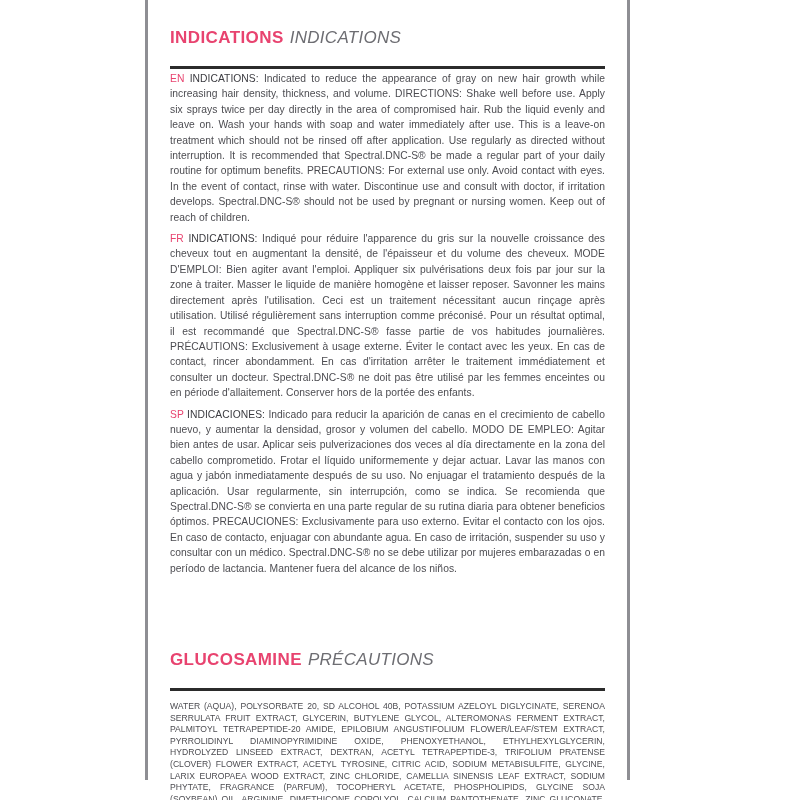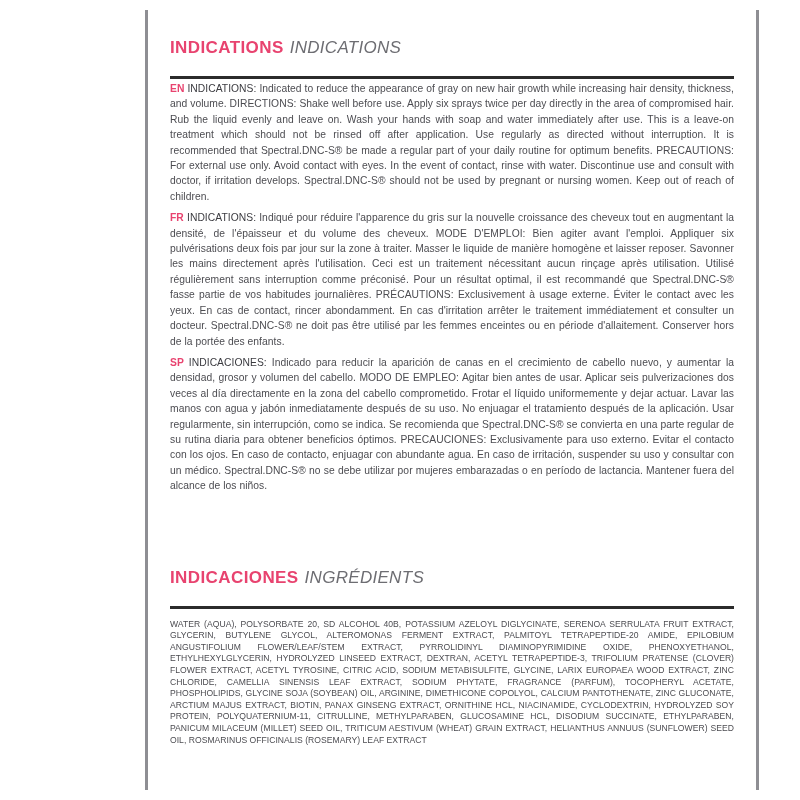--- a/index.html
+++ b/index.html
@@ -16,22 +16,22 @@
   .page {
     position: relative;
     width: 800px;
     height: 800px;
     background: #ffffff;
     box-sizing: border-box;
   }
   .label-card {
     position: absolute;
     left: 145px;
-    top: 10px;
-    width: 614px;
+    top: 0;
+    width: 485px;
     height: 780px;
     background: #ffffff;
     border-left: 3px solid #8e8e93;
     border-right: 3px solid #8e8e93;
     box-sizing: border-box;
     padding: 0 22px;
   }
   .section {
     margin: 0;
   }
@@ -65,21 +65,21 @@
   .para {
     color: #4c4c51;
     font-size: 10.3px;
     line-height: 15.4px;
     text-align: justify;
     margin: 0 0 6px 0;
     letter-spacing: 0.05px;
   }
   .para .lang {
     color: #e8436f;
-    font-weight: bold;
+    font-weight: normal;
   }
   .para .lead {
     font-weight: normal;
     color: #3b3b40;
   }
   .ing-block {
     color: #4c4c51;
     font-size: 8.6px;
     line-height: 11.6px;
     text-align: justify;
@@ -115,21 +115,21 @@
       <p class="para">
         <span class="lang">SP</span>
         <span class="lead">INDICACIONES:</span><span> Indicado para reducir la aparición de canas en el crecimiento de cabello nuevo, y aumentar la densidad, grosor y volumen del cabello. MODO DE EMPLEO: Agitar bien antes de usar. Aplicar seis pulverizaciones dos veces al día directamente en la zona del cabello comprometido. Frotar el líquido uniformemente y dejar actuar. Lavar las manos con agua y jabón inmediatamente después de su uso. No enjuagar el tratamiento después de la aplicación. Usar regularmente, sin interrupción, como se indica. Se recomienda que Spectral.DNC-S® se convierta en una parte regular de su rutina diaria para obtener beneficios óptimos. PRECAUCIONES: Exclusivamente para uso externo. Evitar el contacto con los ojos. En caso de contacto, enjuagar con abundante agua. En caso de irritación, suspender su uso y consultar con un médico. Spectral.DNC-S® no se debe utilizar por mujeres embarazadas o en período de lactancia. Mantener fuera del alcance de los niños.</span>
       </p>
     </div>
 
     <div class="spacer-lg"></div>
 
     <div class="section">
       <div class="section-head">
-        <span class="h-en">INDICACIONES</span><span class="h-fr">INGRÉDIENTS</span>
+        <span class="h-en">GLUCOSAMINE</span><span class="h-fr">PRÉCAUTIONS</span>
       </div>
       <div class="rule top-rule"></div>
 
       <div class="ing-block">WATER (AQUA), POLYSORBATE 20, SD ALCOHOL 40B, POTASSIUM AZELOYL DIGLYCINATE, SERENOA SERRULATA FRUIT EXTRACT, GLYCERIN, BUTYLENE GLYCOL, ALTEROMONAS FERMENT EXTRACT, PALMITOYL TETRAPEPTIDE-20 AMIDE, EPILOBIUM ANGUSTIFOLIUM FLOWER/LEAF/STEM EXTRACT, PYRROLIDINYL DIAMINOPYRIMIDINE OXIDE, PHENOXYETHANOL, ETHYLHEXYLGLYCERIN, HYDROLYZED LINSEED EXTRACT, DEXTRAN, ACETYL TETRAPEPTIDE-3, TRIFOLIUM PRATENSE (CLOVER) FLOWER EXTRACT, ACETYL TYROSINE, CITRIC ACID, SODIUM METABISULFITE, GLYCINE, LARIX EUROPAEA WOOD EXTRACT, ZINC CHLORIDE, CAMELLIA SINENSIS LEAF EXTRACT, SODIUM PHYTATE, FRAGRANCE (PARFUM), TOCOPHERYL ACETATE, PHOSPHOLIPIDS, GLYCINE SOJA (SOYBEAN) OIL, ARGININE, DIMETHICONE COPOLYOL, CALCIUM PANTOTHENATE, ZINC GLUCONATE, ARCTIUM MAJUS EXTRACT, BIOTIN, PANAX GINSENG EXTRACT, ORNITHINE HCL, NIACINAMIDE, CYCLODEXTRIN, HYDROLYZED SOY PROTEIN, POLYQUATERNIUM-11, CITRULLINE, METHYLPARABEN, GLUCOSAMINE HCL, DISODIUM SUCCINATE, ETHYLPARABEN, PANICUM MILACEUM (MILLET) SEED OIL, TRITICUM AESTIVUM (WHEAT) GRAIN EXTRACT, HELIANTHUS ANNUUS (SUNFLOWER) SEED OIL, ROSMARINUS OFFICINALIS (ROSEMARY) LEAF EXTRACT</div>
     </div>
 
   </div>
 </div>
 
 </body></html>

